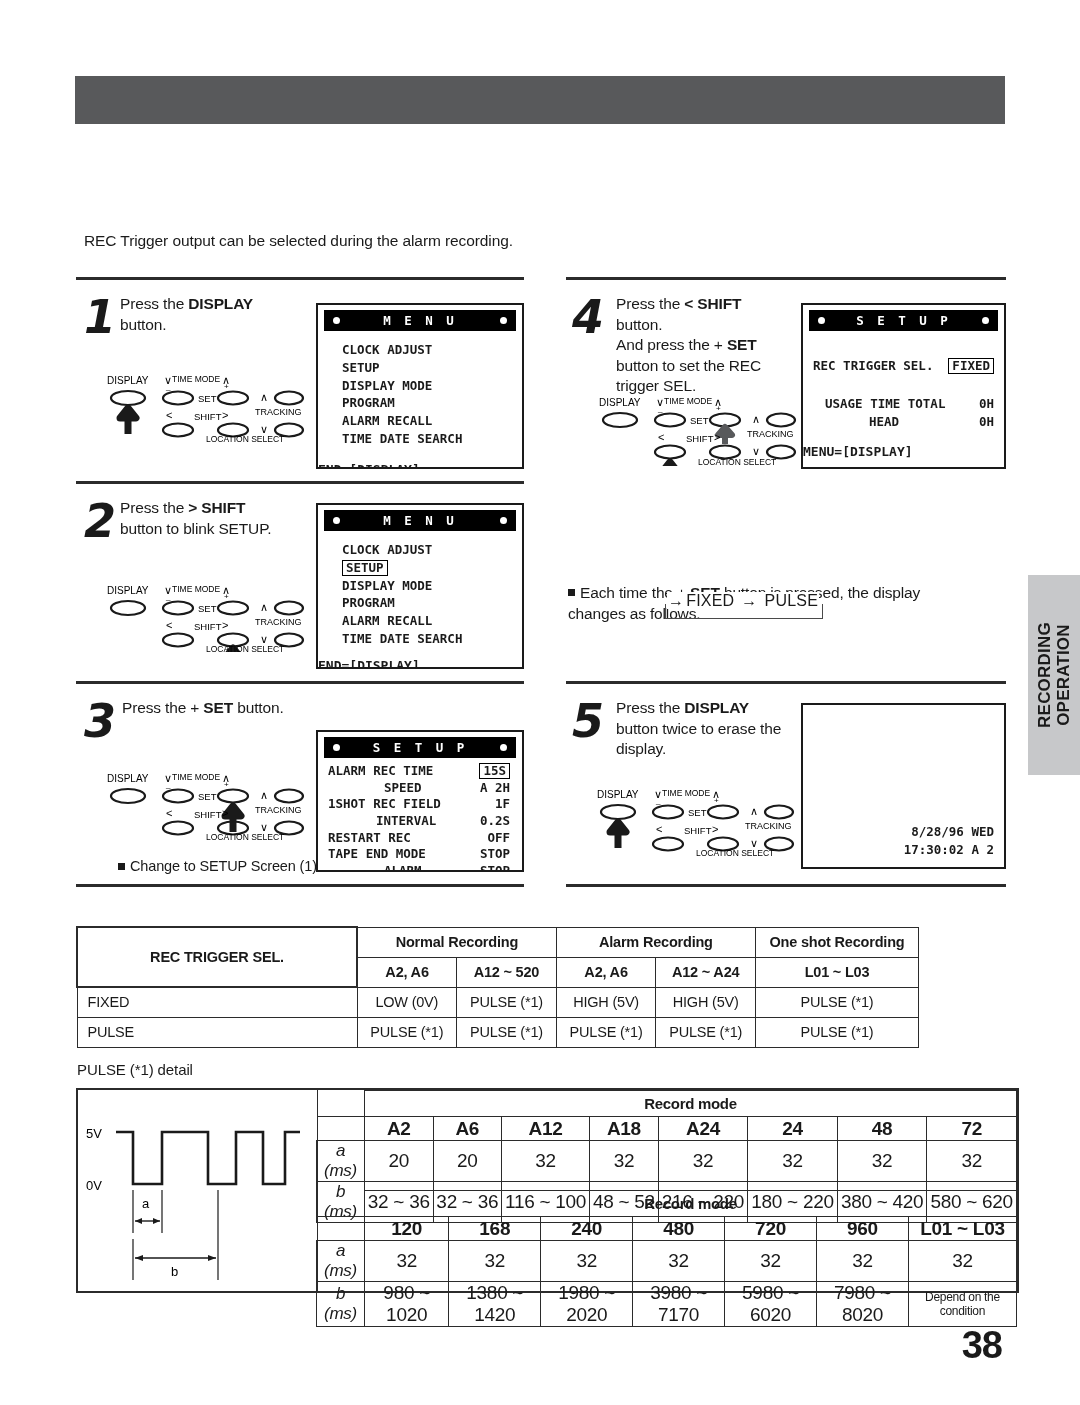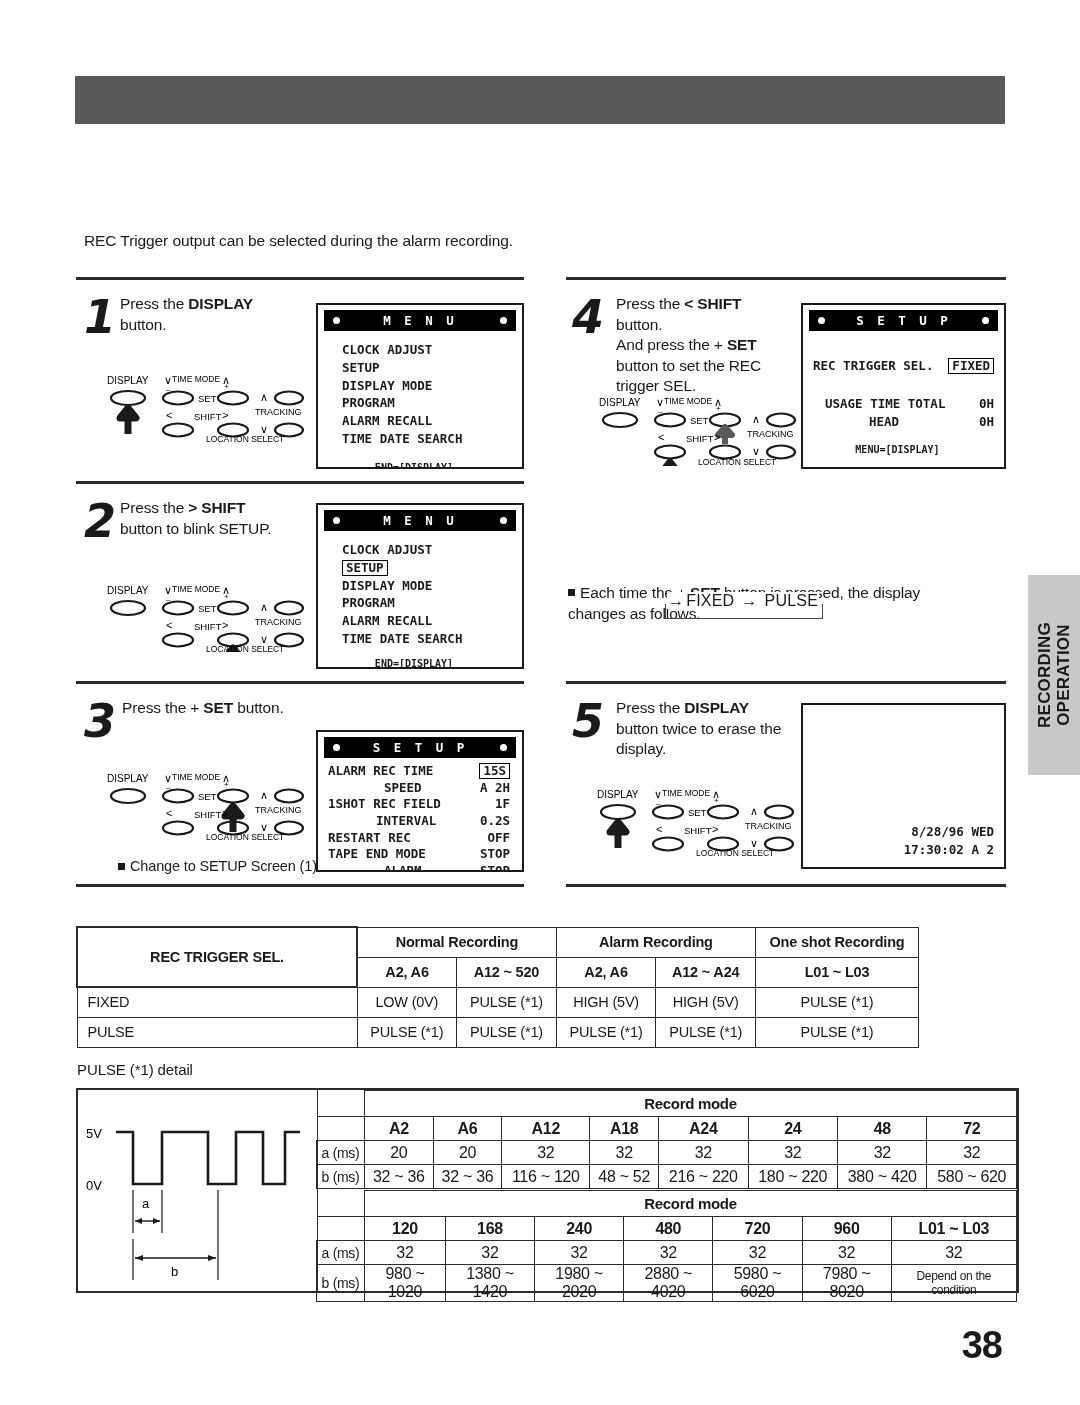--- a/index.html
+++ b/index.html
@@ -77,21 +77,21 @@
   }
   .osd-title .dot {
     width: 7px; height: 7px; border-radius: 50%; background: #fff;
     flex: 0 0 auto;
   }
   .osd-title .txt { flex: 1; text-align: center; }
   .osd-body { padding: 10px 10px 0 24px; font-size: 12.5px; line-height: 1.42; }
   .osd-row { display: flex; white-space: pre; }
   .osd-row .lbl { flex: 1; }
   .osd-row .val { text-align: right; }
-  .osd-end { text-align: center; padding: 0 12px 0 0; font-size: 10px; }
+  .osd-end { text-align: left; padding: 0 12px 0 0; font-size: 13px; }
   .boxed {
     border: 1.6px solid #000; padding: 0 3px; display: inline-block;
     line-height: 1.1;
   }
 
   
   .panel { position: absolute; }
   .panel svg { display: block; }
 
   
@@ -144,25 +144,25 @@
     width: 943px; height: 205px;
     border: 2.2px solid #2b2b2b;
   }
   .wave {
     position: absolute; left: 0; top: 0; width: 240px; height: 201px;
     border-right: 1.6px solid #2b2b2b;
   }
   .tbl-det { border-collapse: collapse; }
   .tbl-det td, .tbl-det th {
     border: 1.2px solid #2b2b2b;
-    font-size: 16px; height: 24px; text-align: center;
+    font-size: 19px; height: 24px; text-align: center;
     letter-spacing: -0.3px; padding: 0 2px;
   }
   .tbl-det th { font-weight: bold; }
-  .tbl-det .rowlab { font-weight: normal; width: 48px; font-size: 14px; }
+  .tbl-det .rowlab { font-weight: normal; width: 48px; font-size: 17px; font-style: italic; }
   .tbl-det .modehdr { font-size: 15px; font-weight: bold; height: 26px; }
   .tbl-det .blank { border-left: none; border-top: none; }
 
   
   .pageno {
     position: absolute; right: 78px; bottom: 38px;
     font-size: 38px; font-weight: bold; letter-spacing: -1px;
   }
 </style>
 </head>
@@ -551,21 +551,21 @@
         <td>32</td>
         <td>32</td>
         <td>32</td>
         <td>32</td>
         <td>32</td>
       </tr>
       <tr>
         <td class="rowlab">b (ms)</td>
         <td>32 ~ 36</td>
         <td>32 ~ 36</td>
-        <td>116 ~ 120</td>
+        <td>116 ~ 100</td>
         <td>48 ~ 52</td>
         <td>216 ~ 220</td>
         <td>180 ~ 220</td>
         <td>380 ~ 420</td>
         <td>580 ~ 620</td>
       </tr>
     </tbody>
       </table>
 
     <table class="tbl-det" style="position:absolute; left:238px; top:100px; width:701px;">
@@ -592,21 +592,21 @@
         <td>32</td>
         <td>32</td>
         <td>32</td>
         <td>32</td>
       </tr>
       <tr>
         <td class="rowlab">b (ms)</td>
         <td>980 ~ 1020</td>
         <td>1380 ~ 1420</td>
         <td>1980 ~ 2020</td>
-        <td>2880 ~ 4020</td>
+        <td>3980 ~ 7170</td>
         <td>5980 ~ 6020</td>
         <td>7980 ~ 8020</td>
         <td style="font-size:12px;">Depend on the condition</td>
       </tr>
     </tbody>
       </table>
   </div>
 
   <div class="pageno">38</div>
 

